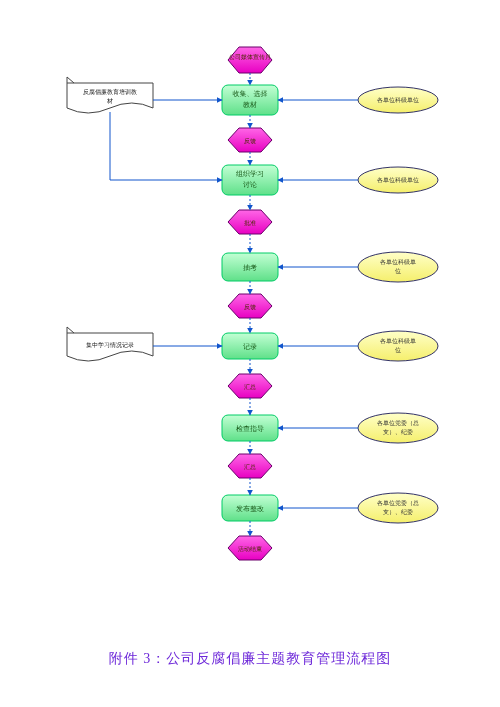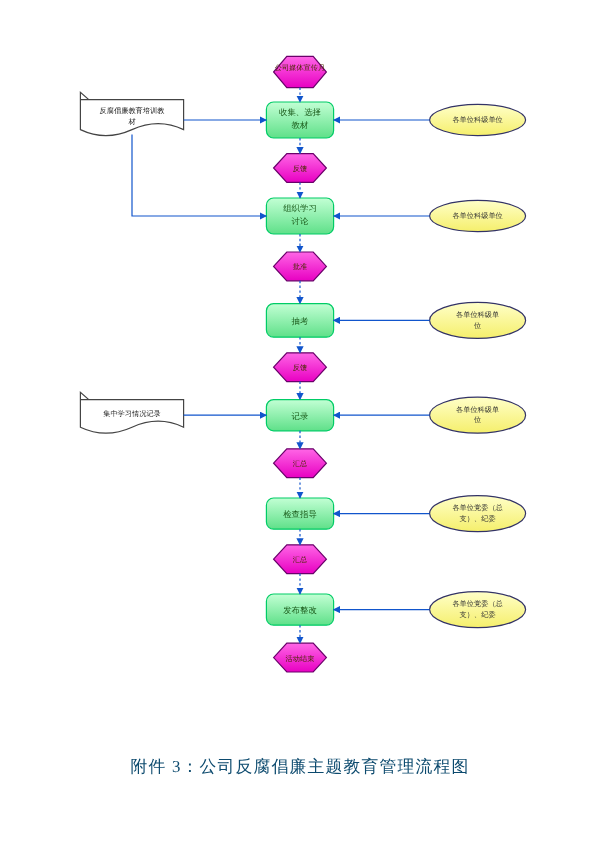--- a/index.html
+++ b/index.html
@@ -6,25 +6,25 @@
     margin: 0;
     width: 500px;
     height: 707px;
     background: #ffffff;
     font-family: "SimSun", "Microsoft YaHei", sans-serif;
     position: relative;
   }
   svg { display: block; }
   .caption {
     position: absolute;
-    top: 630px;
+    top: 650px;
     width: 100%;
     text-align: center;
     font-size: 14px;
-    color: #0c4a6e;
+    color: #6d28d9;
     letter-spacing: 1px;
     font-family: "SimSun", serif;
   }
   .hex-label {
     font-size: 6px;
     fill: #4a2a00;
     text-anchor: middle;
     dominant-baseline: middle;
   }
   .box-label {

